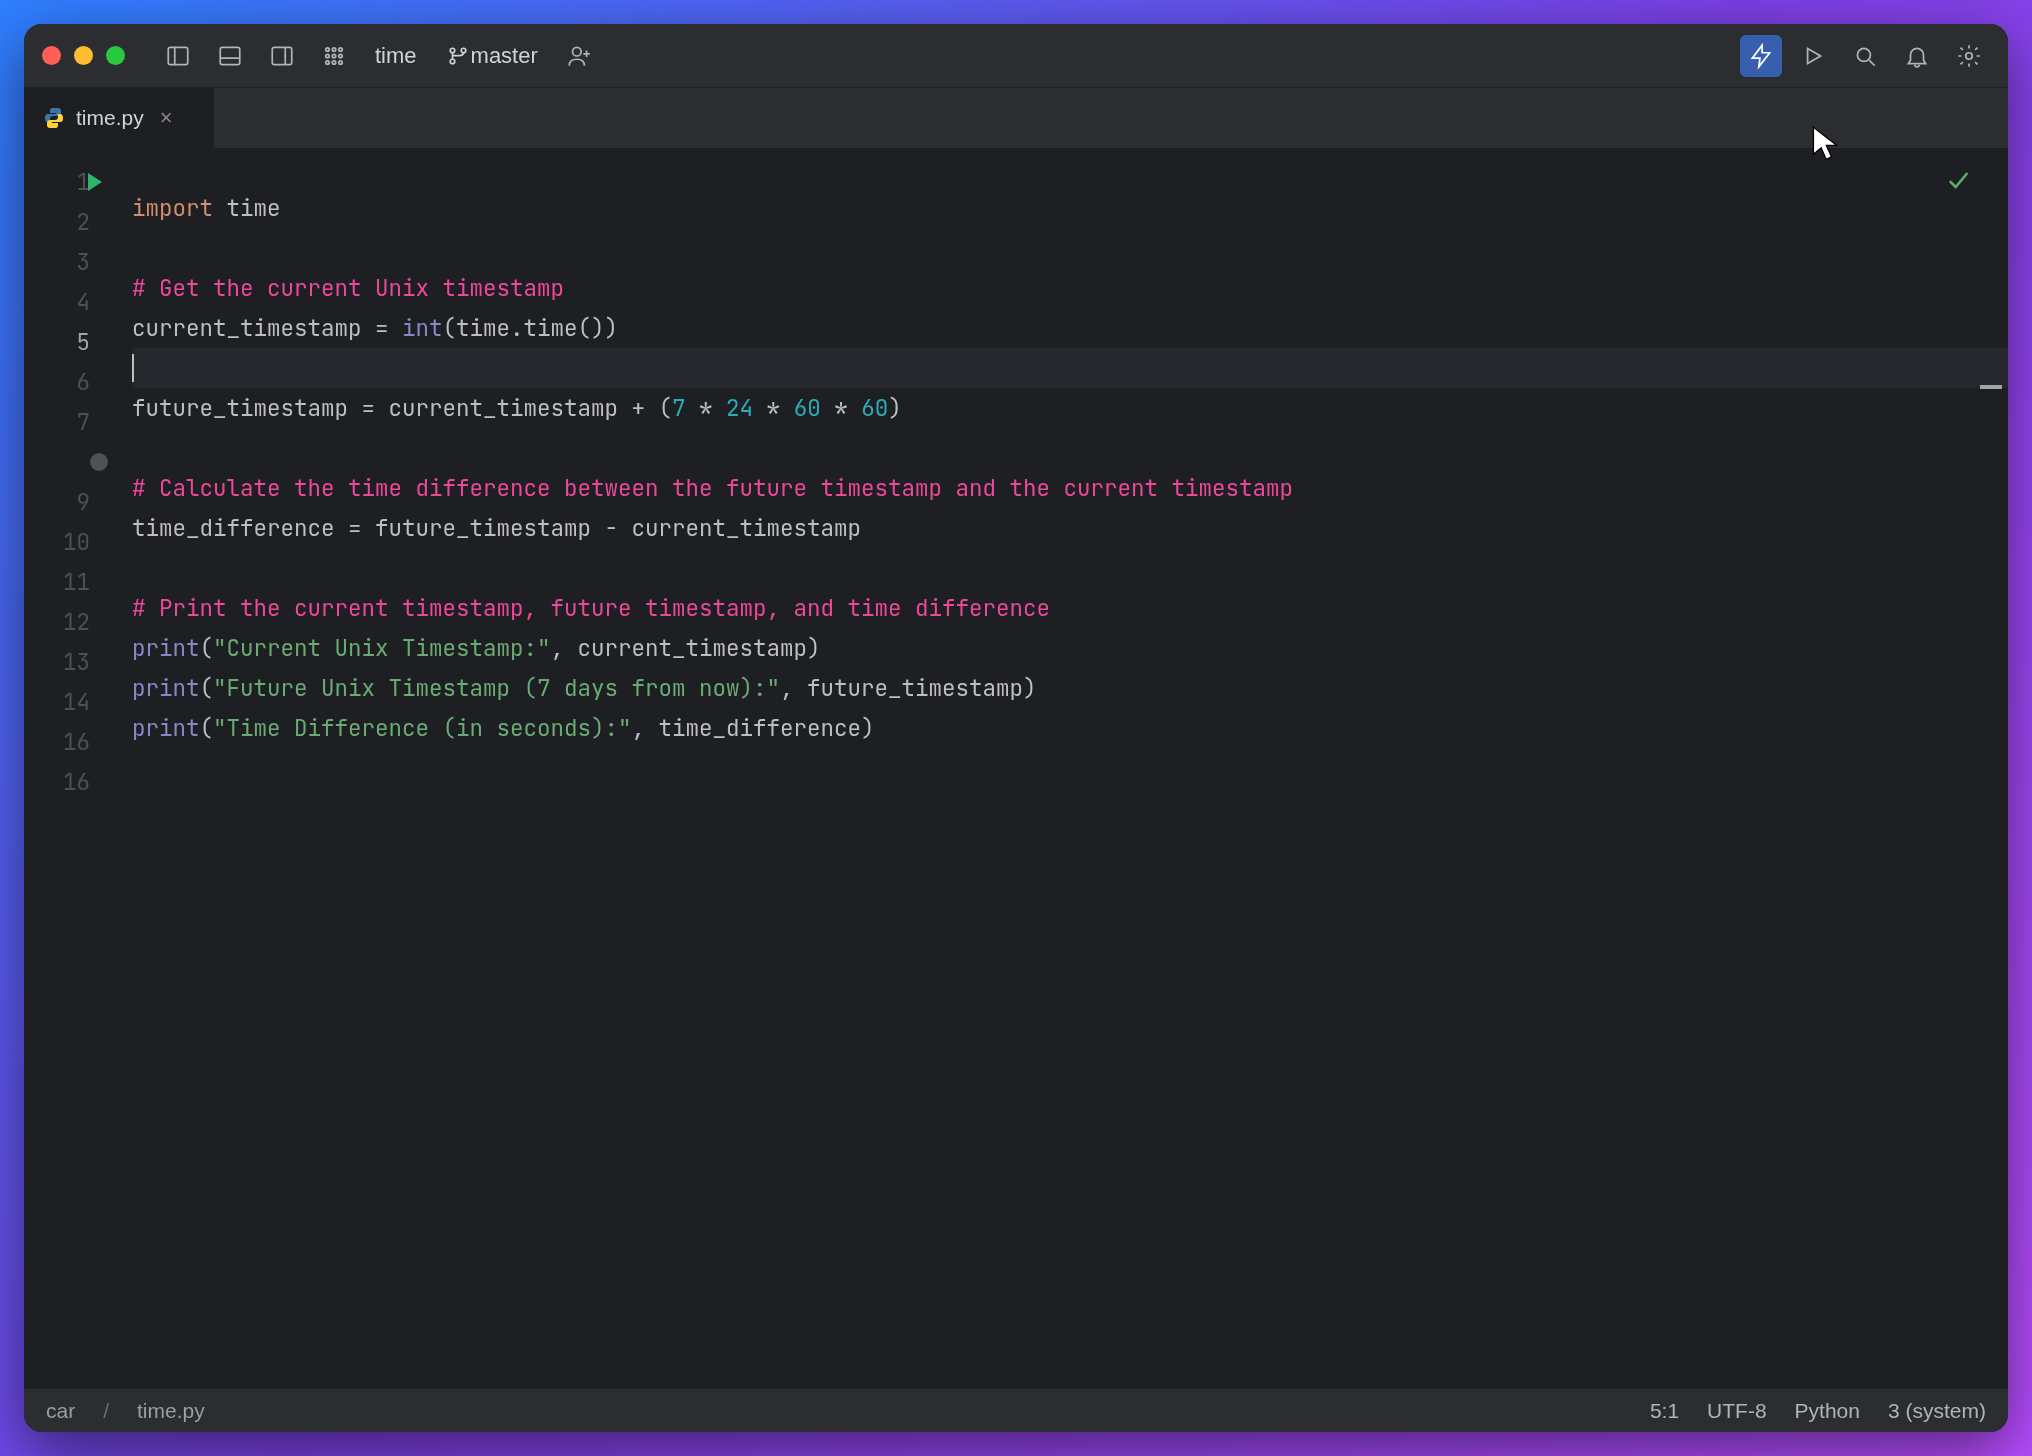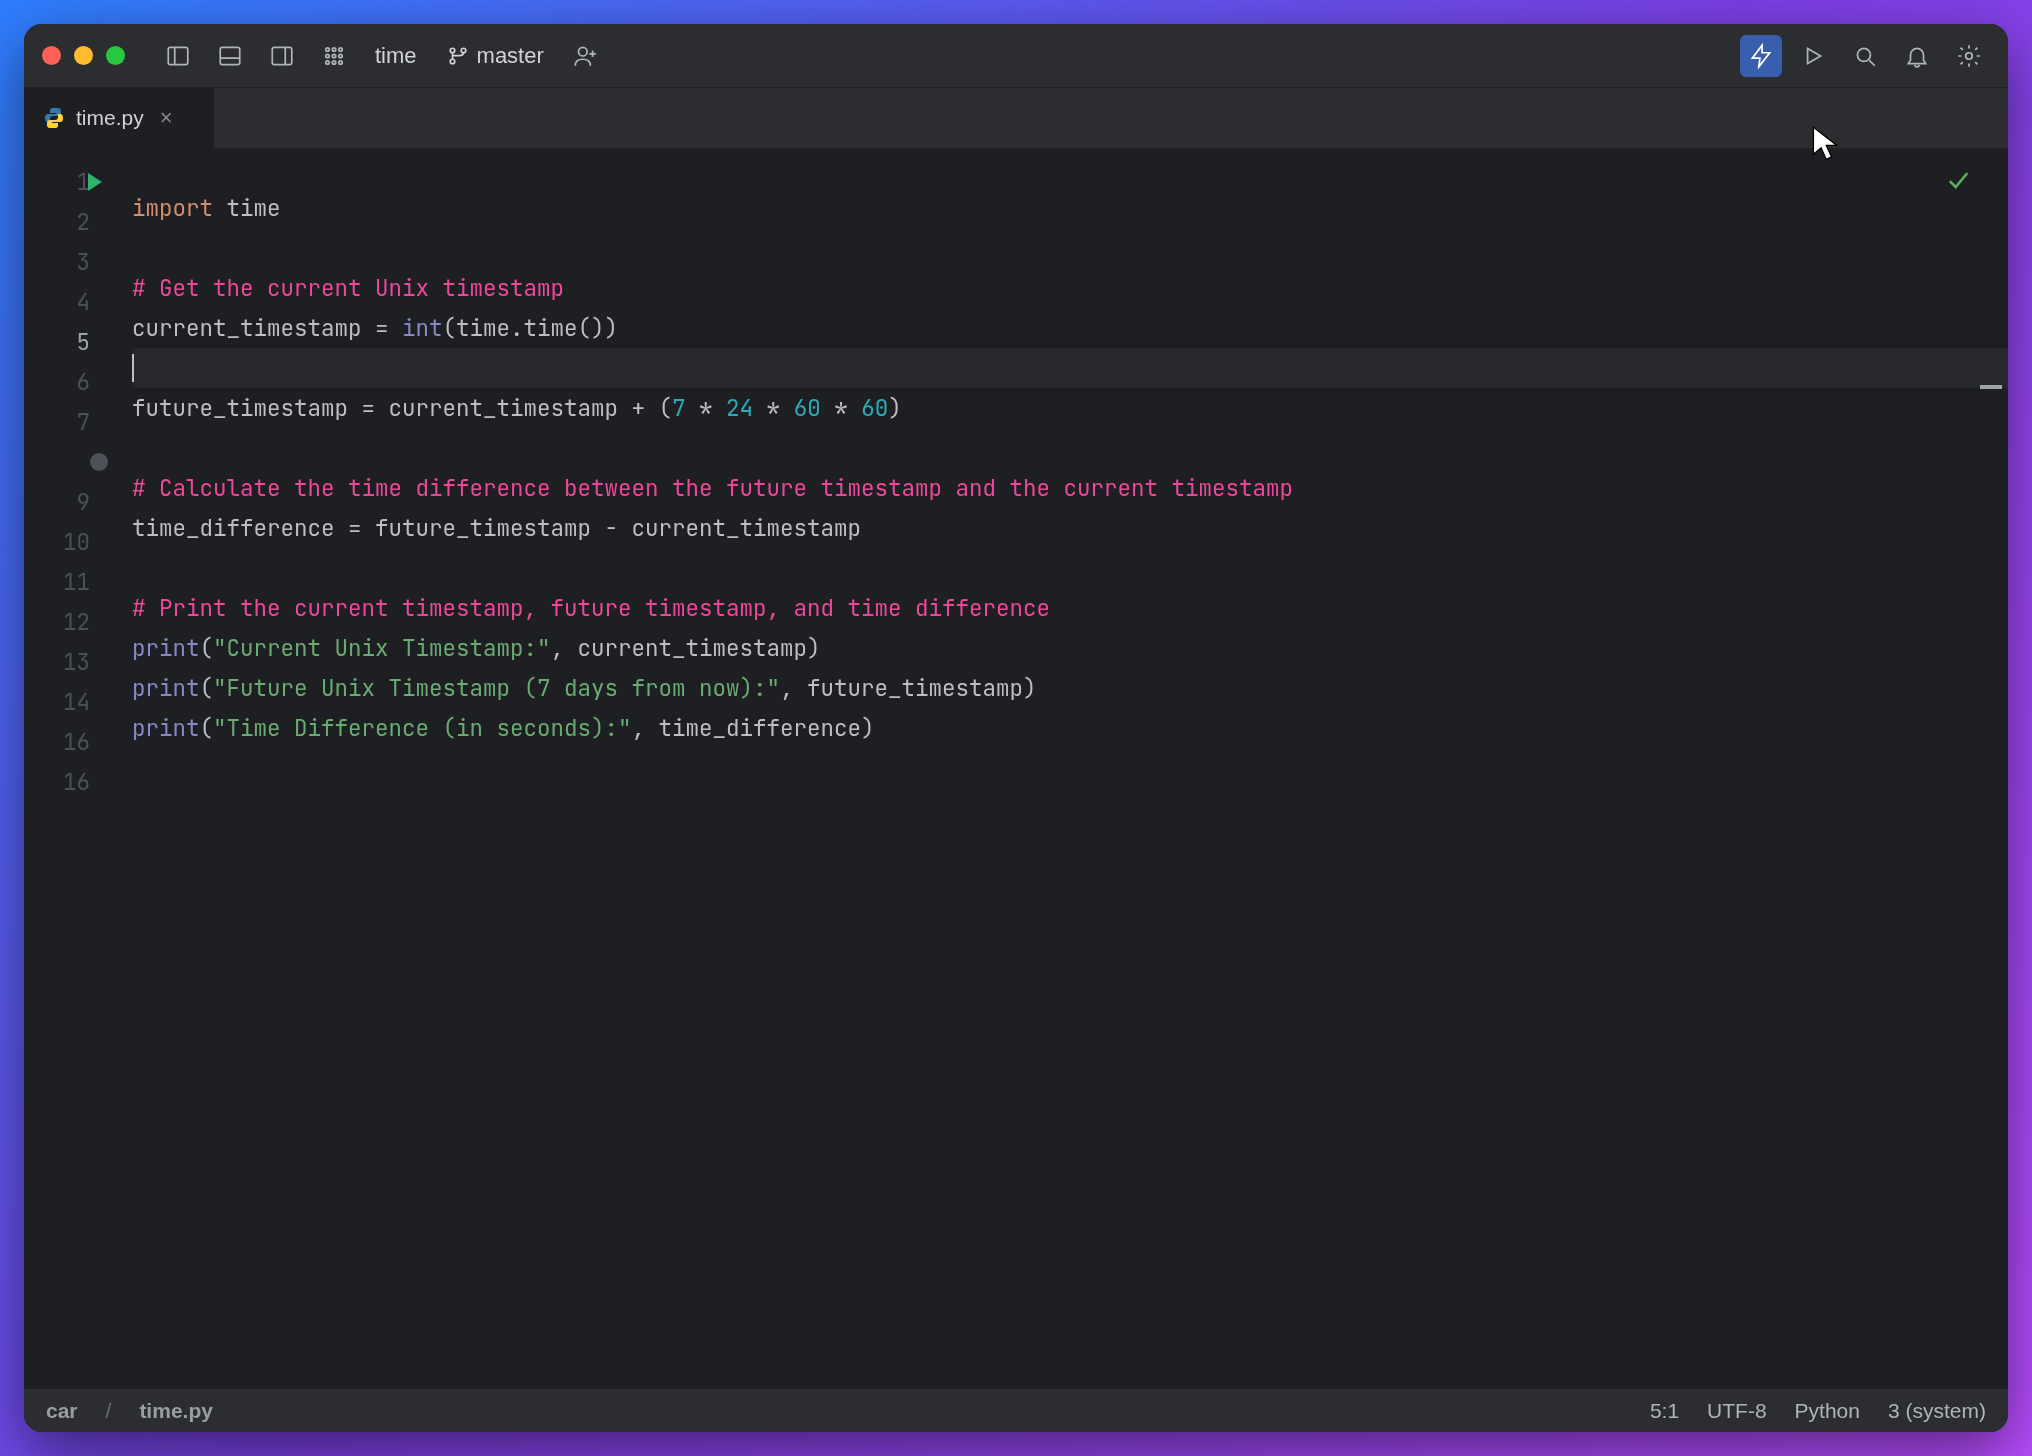--- a/index.html
+++ b/index.html
@@ -36,21 +36,21 @@
 .dot.r { background: #ff5f57; }
 .dot.y { background: #febc2e; }
 .dot.g { background: #28c840; }
 .tb-icon {
   width: 42px; height: 42px;
   display: flex; align-items: center; justify-content: center;
   color: #b0b3b8; border-radius: 6px;
 }
 .tb-icon svg { width: 26px; height: 26px; fill: none; stroke: currentColor; stroke-width: 1.6; }
 .tb-text { color: #d0d2d6; font-size: 22px; padding: 0 10px; }
-.tb-branch { display: flex; align-items: center; gap: 8px; color: #d0d2d6; font-size: 22px; padding: 0 10px; text-align: right; }
+.tb-branch { display: flex; align-items: center; gap: 2px; color: #d0d2d6; font-size: 22px; padding: 0 10px; text-align: right; }
 .tb-branch svg { width: 22px; height: 22px; fill: none; stroke: currentColor; stroke-width: 1.8; }
 .tb-spacer { flex: 1; }
 .tb-icon.active { background: #375fad; color: #fff; }
 .tabbar {
   height: 60px;
   background: #2b2d30;
   display: flex;
   align-items: stretch;
 }
 .tab {
@@ -131,21 +131,21 @@
 .statusbar {
   height: 44px;
   background: #2b2d30;
   display: flex; align-items: center;
   padding: 0 22px;
   color: #b0b3b8;
   font-size: 21px;
   gap: 28px;
   border-top: 1px solid #1e1f22;
 }
-.statusbar .crumb { color: #9a9da2; font-weight: bold; }
+.statusbar .crumb { color: #9a9da2; }
 .statusbar .sep { color: #6b6e74; }
 .statusbar .spacer { flex: 1; }
 .cursor-img {
   position: absolute;
   top: 102px; left: 1788px;
   width: 26px; height: 36px;
   pointer-events: none;
   z-index: 100;
 }
 .cursor-img svg { width:100%; height:100%; }

